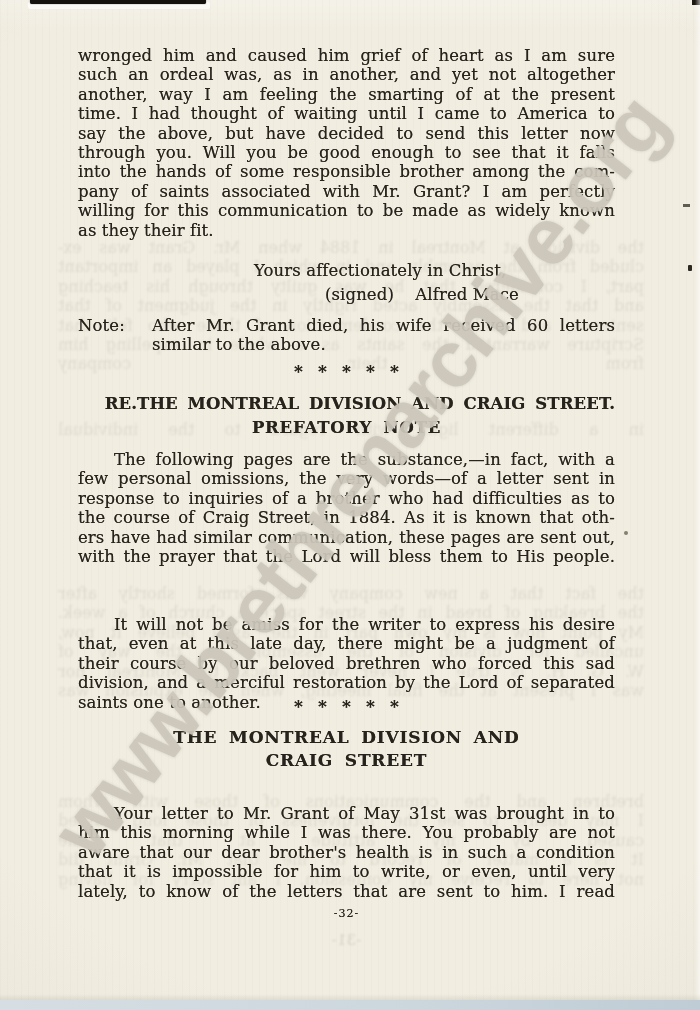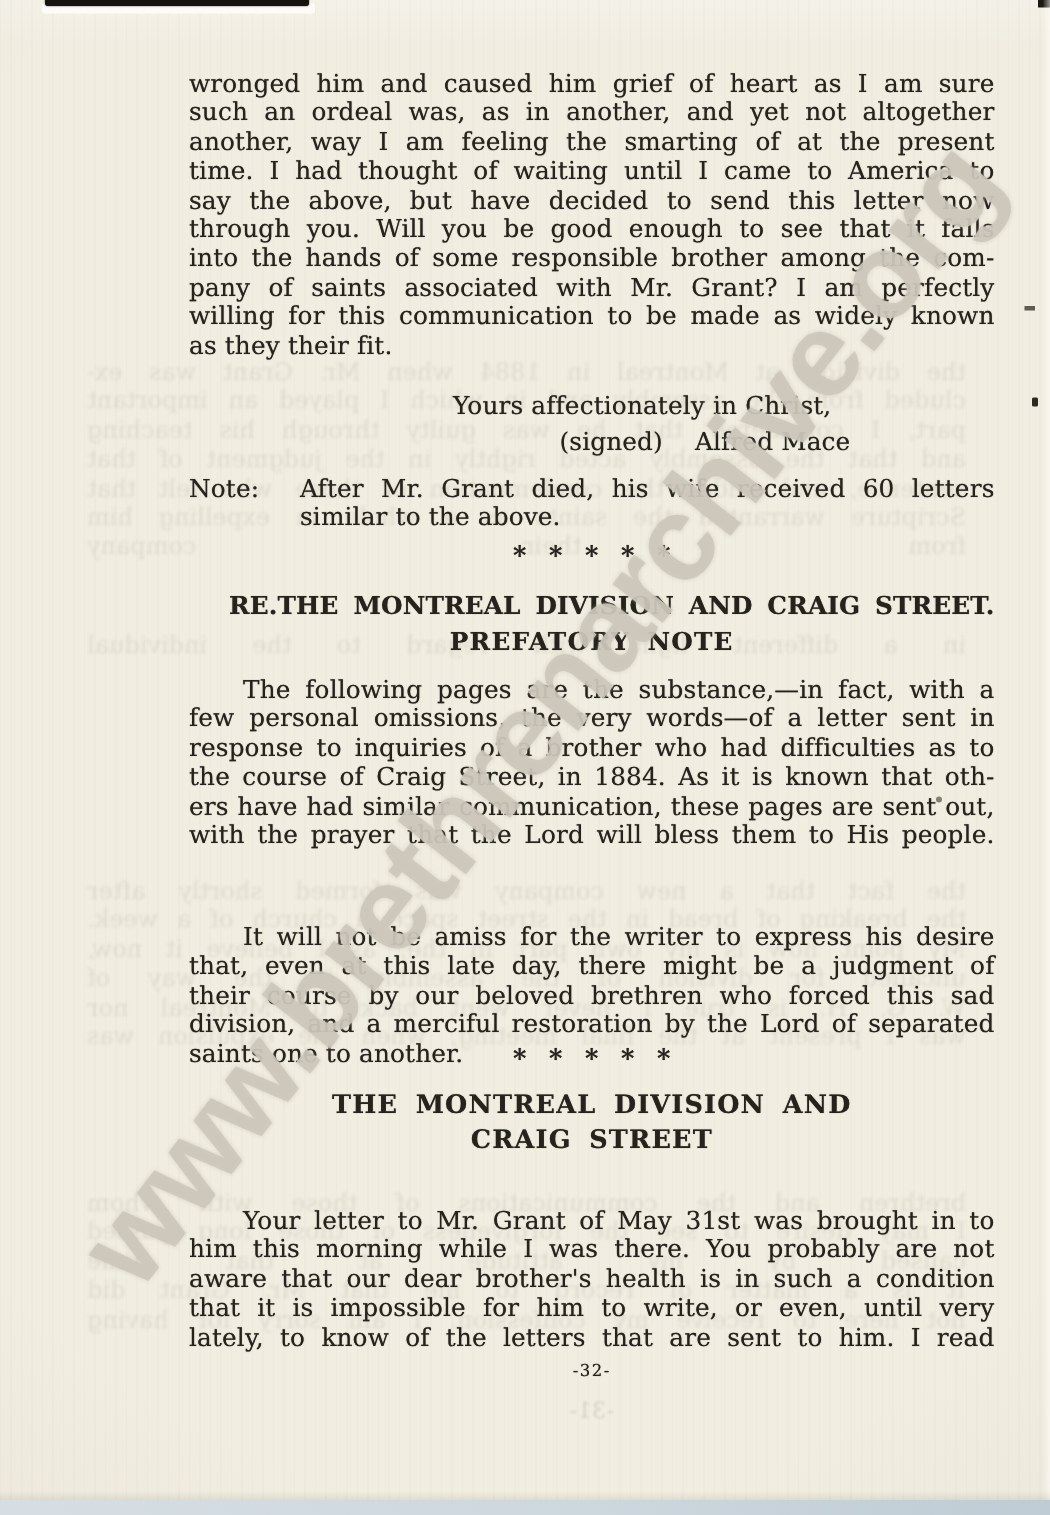--- a/index.html
+++ b/index.html
@@ -34,21 +34,21 @@
     position:absolute;left:-240px;top:430px;width:1200px;
     text-align:center;
     transform:rotate(-52deg);
     font-family:"Liberation Sans", sans-serif;
     font-weight:bold;font-size:80px;letter-spacing:-1px;
     pointer-events:none;white-space:nowrap;
   }
   .wm-under{z-index:3;color:rgba(138,131,115,.20);text-shadow:0 0 3px rgba(138,131,115,.25);}
   .wm-over{z-index:6;color:rgb(206,201,189);mix-blend-mode:lighten;opacity:.92;text-shadow:0 0 2px rgba(206,201,189,.8);}
   
-  .content{position:absolute;inset:0;z-index:4;margin-left:48px;}
+  .content{position:absolute;inset:0;z-index:4;}
   .block{position:absolute;left:78px;width:537px;font-size:16.5px;letter-spacing:.1px;}
   .ink{text-shadow:0 0 .6px rgba(38,34,28,.65);}
   .tline{height:19.4px;text-align-last:justify;}
   .tline.last{text-align-last:left;}
   .tline.indent{text-indent:36px;text-align:center;}
   .sig{width:auto;white-space:pre;}
   .note-grid{display:grid;grid-template-columns:74px 1fr;}
   .stars{text-align:center;font-weight:bold;word-spacing:9px;font-size:17px;}
   .re-line{display:flex;justify-content:flex-end;font-weight:bold;word-spacing:4px;}
   .subhead,.center-head{text-align:center;font-weight:bold;word-spacing:5px;letter-spacing:.8px;}

